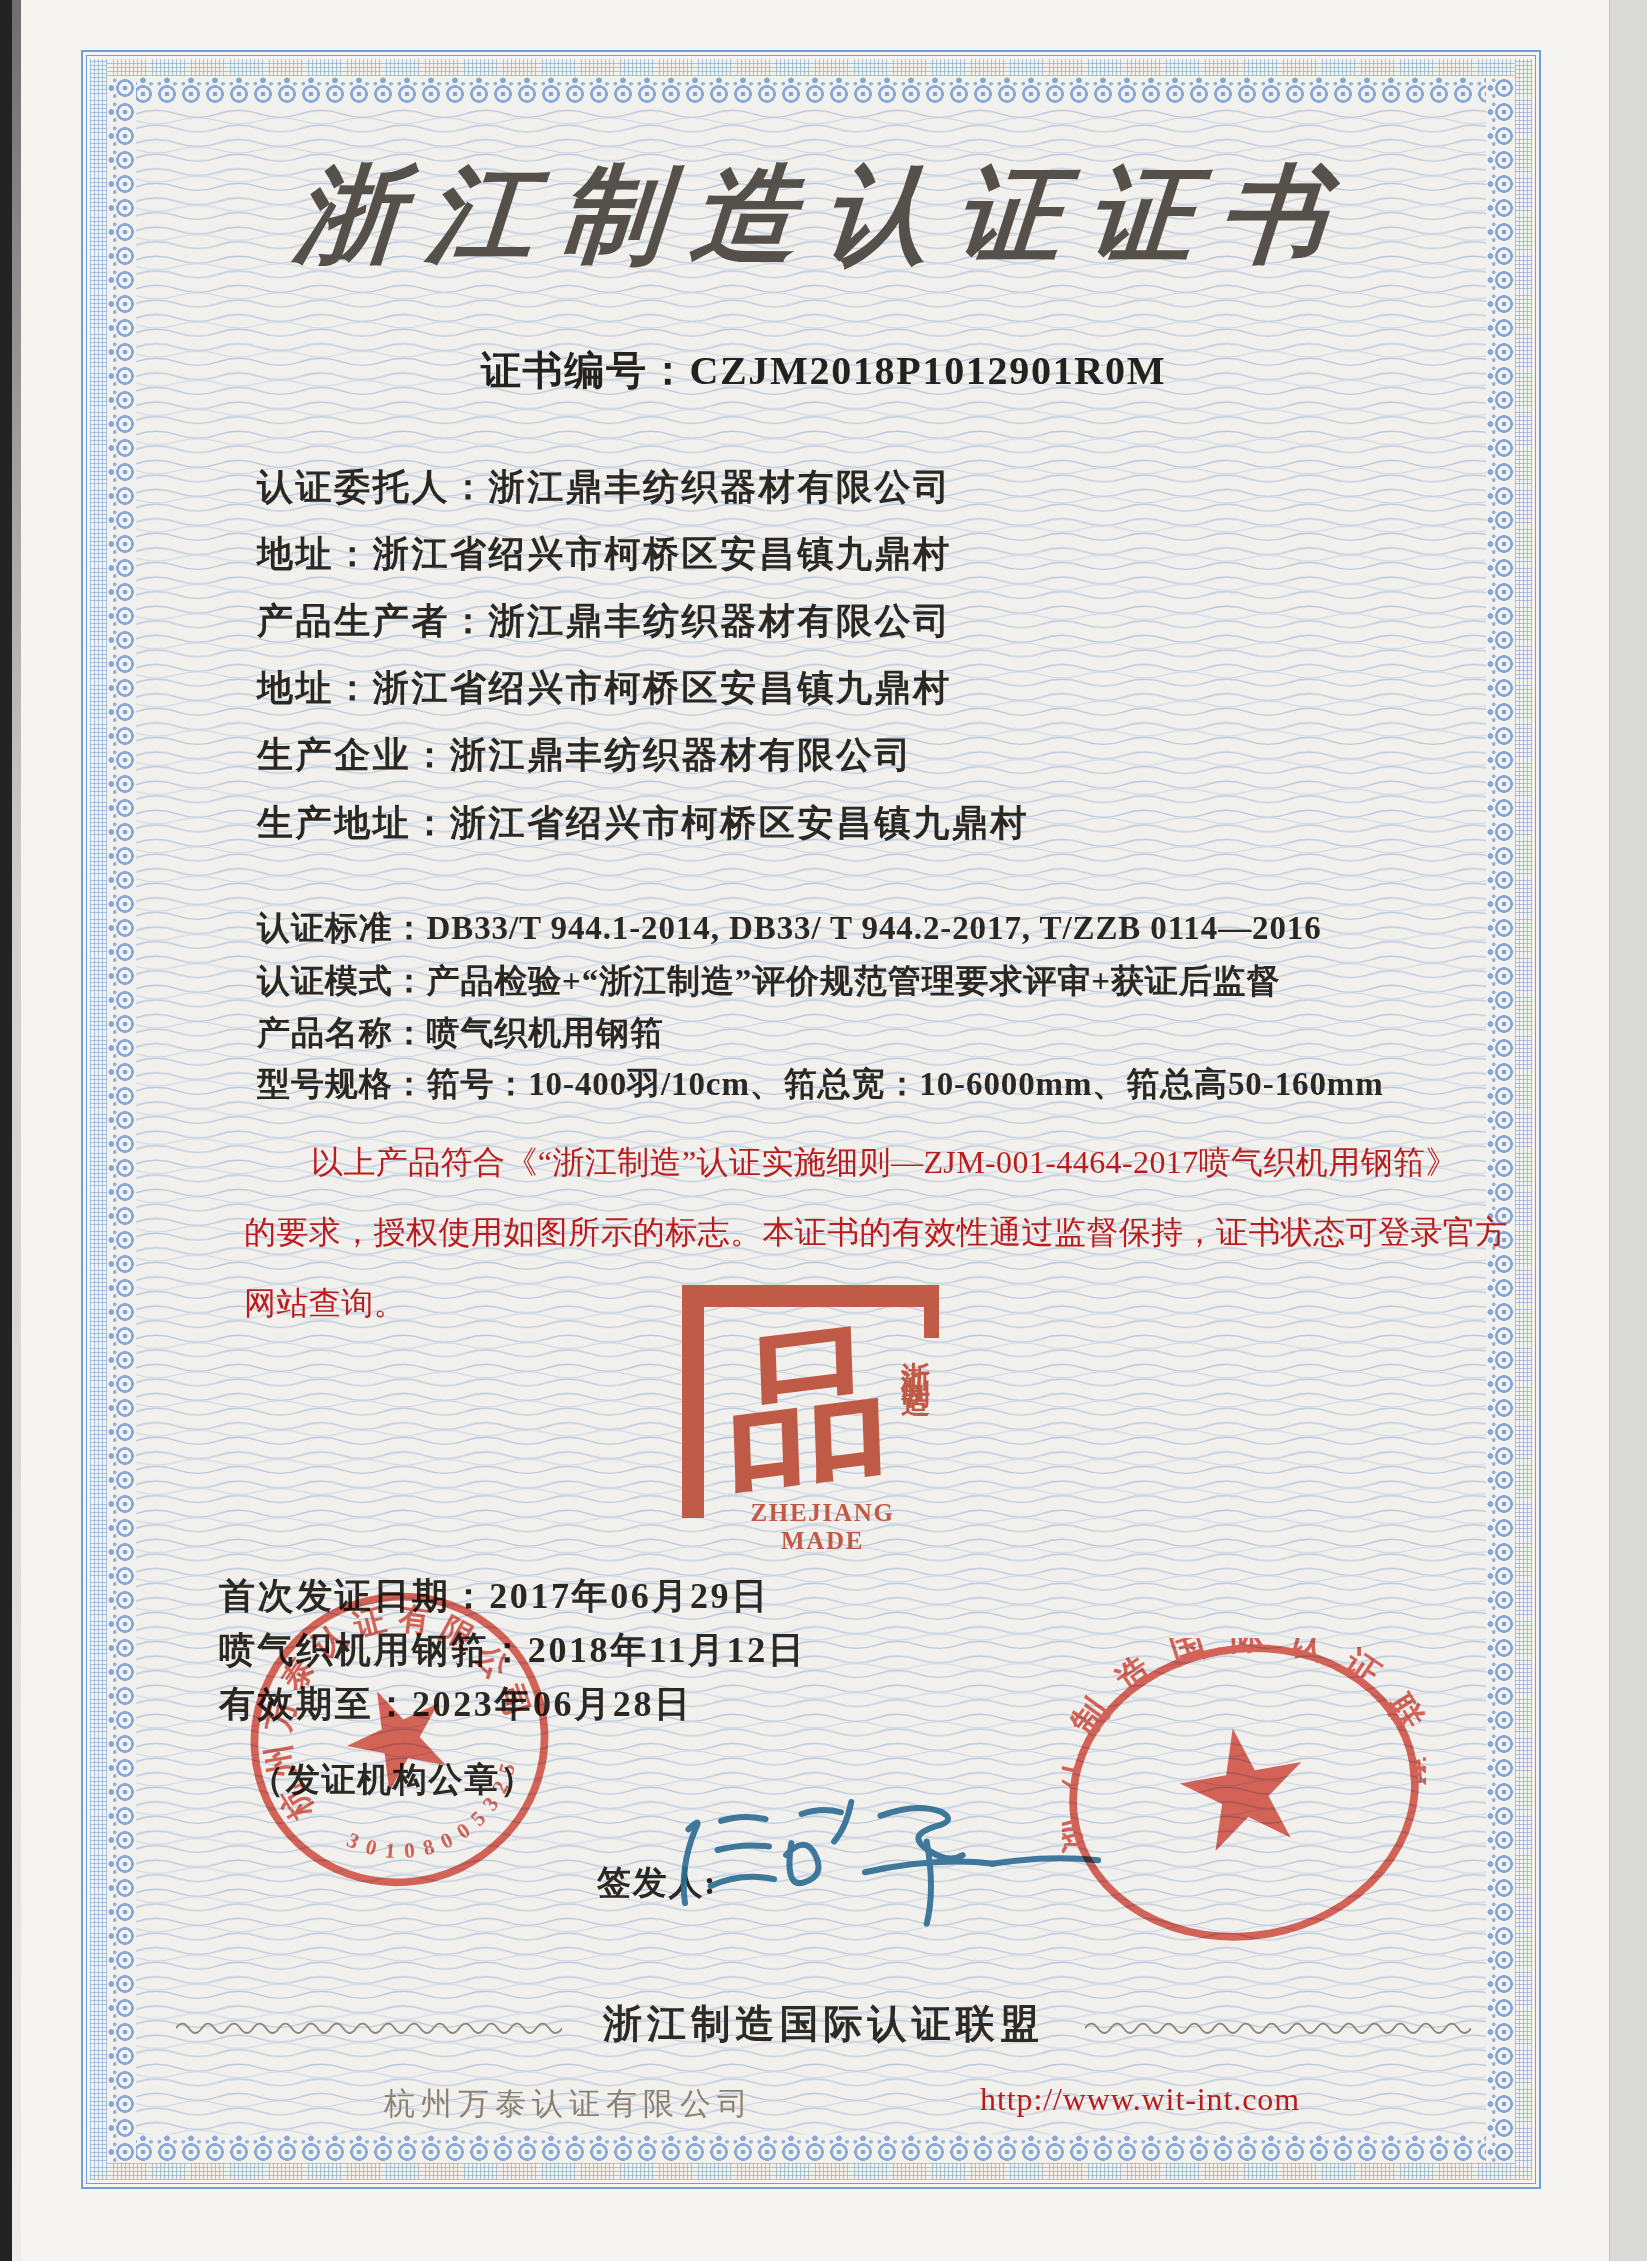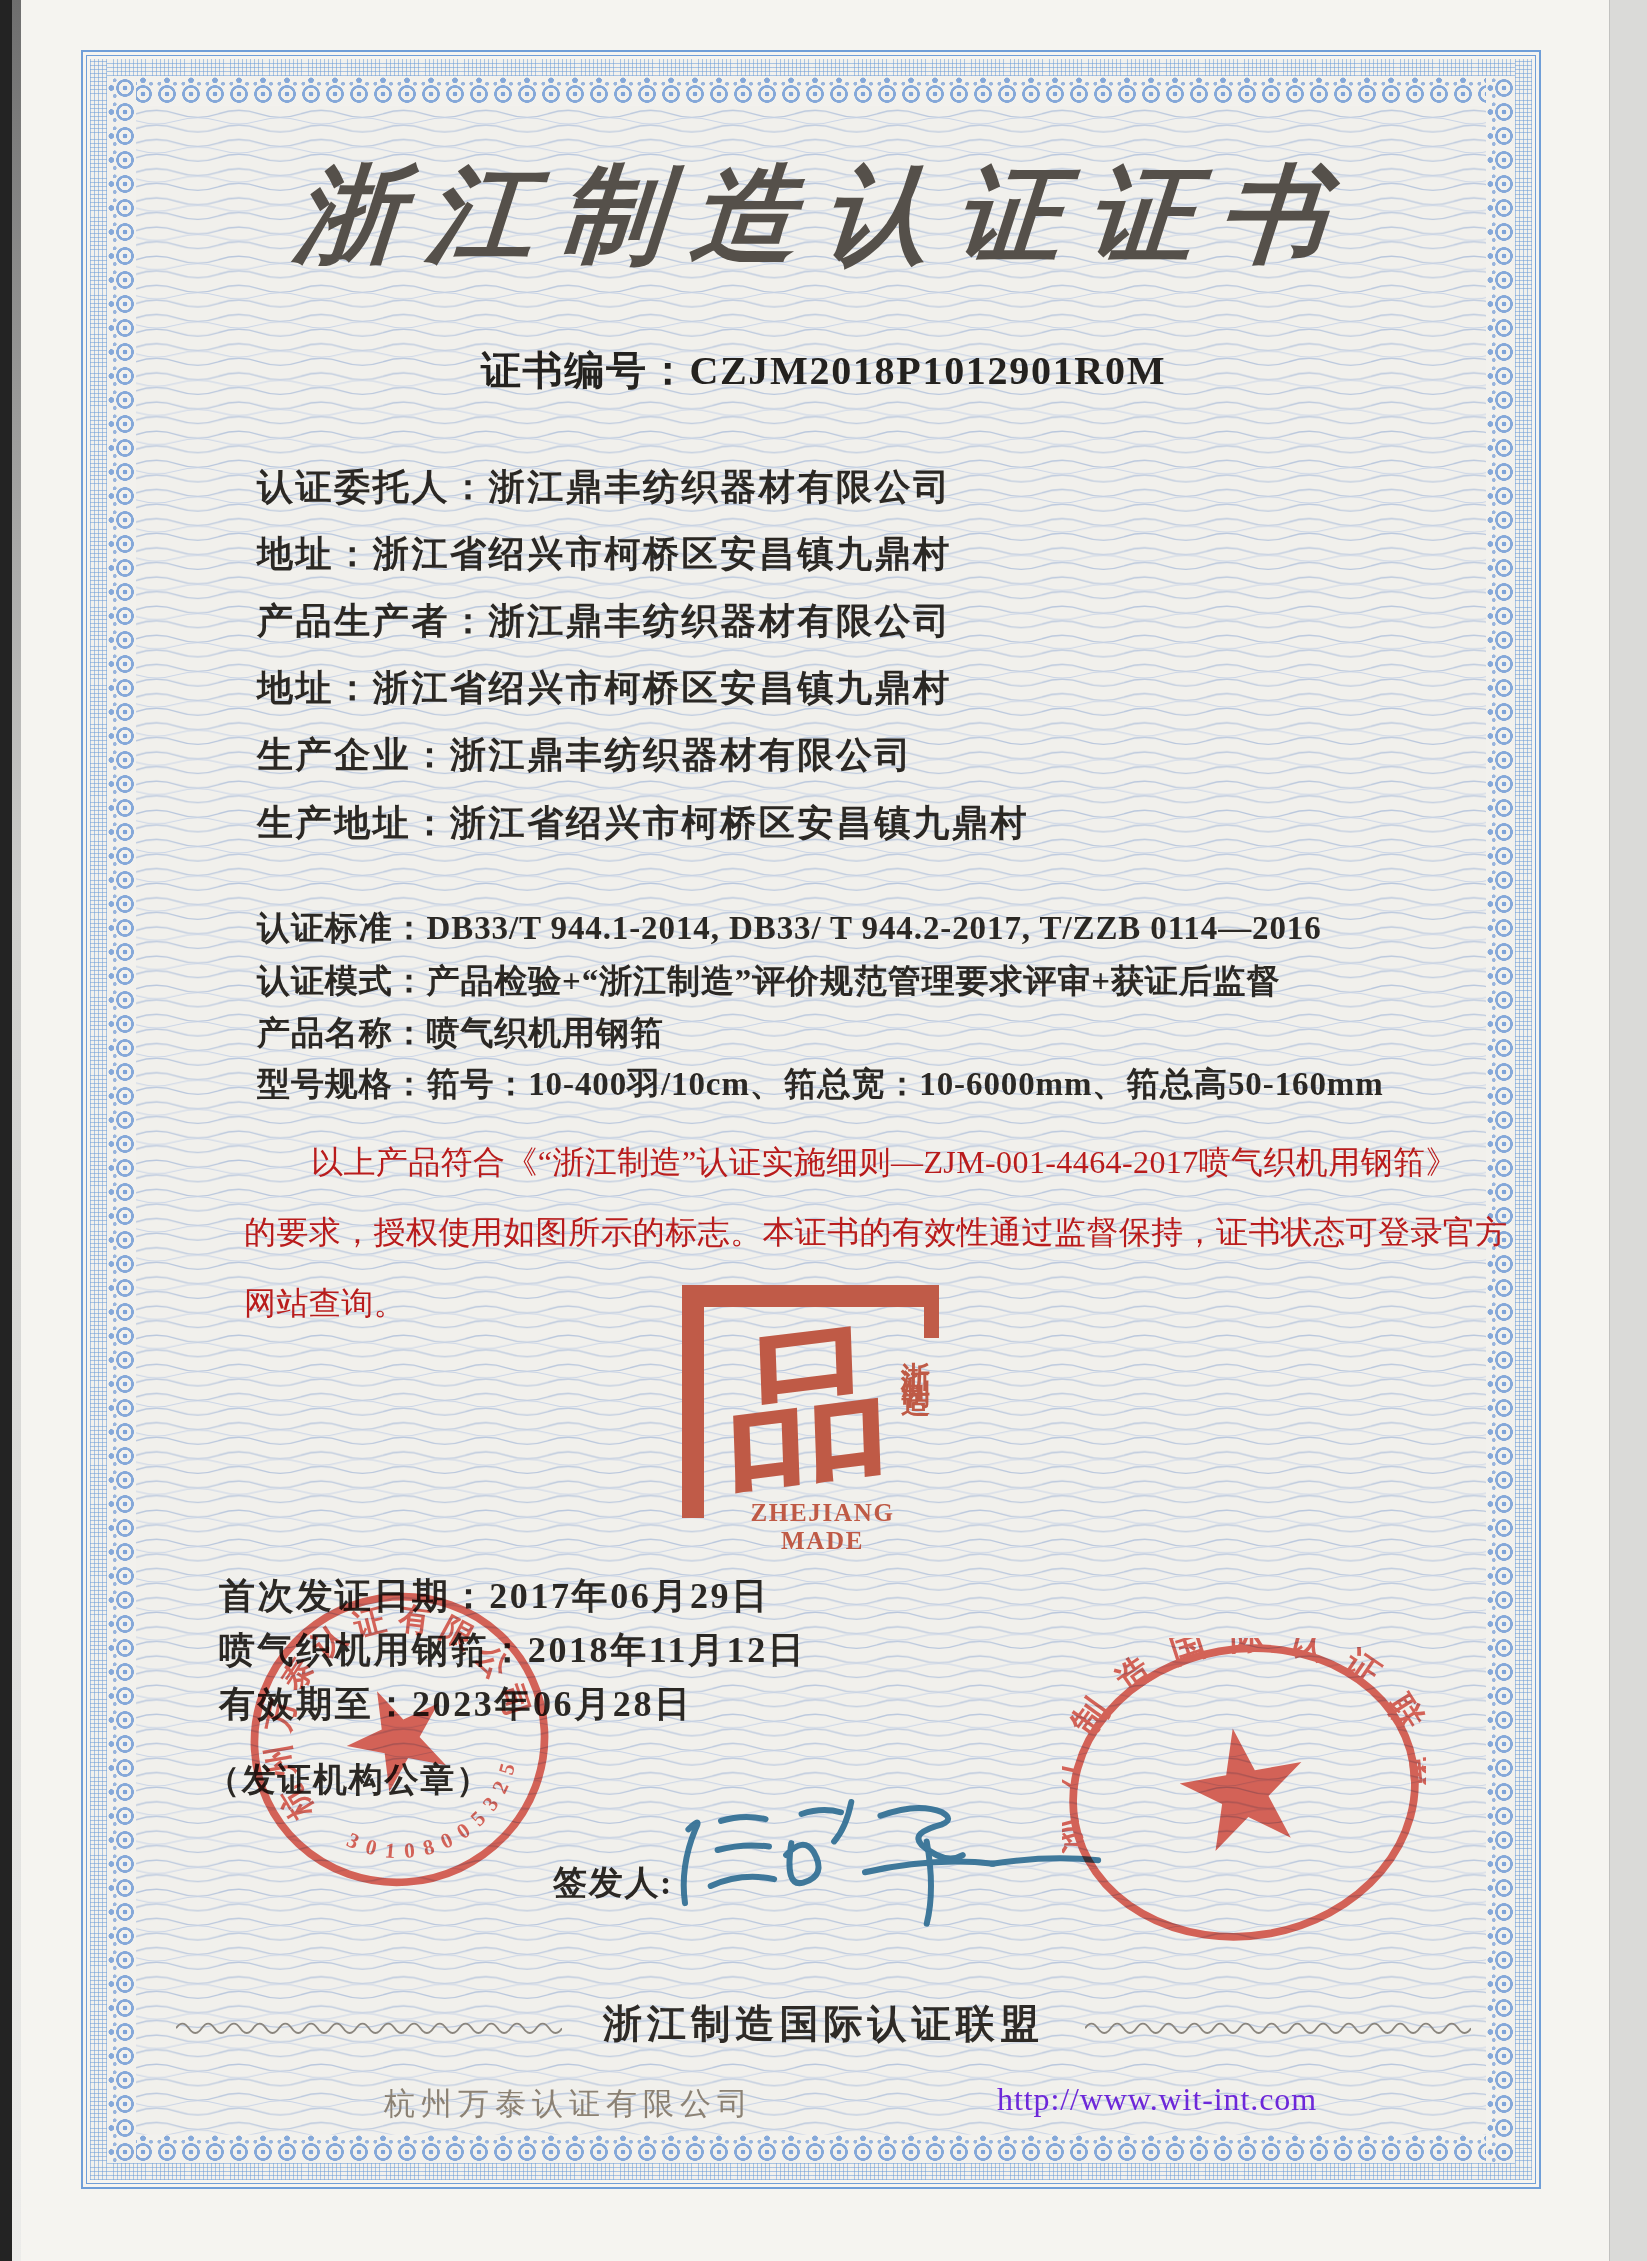--- a/index.html
+++ b/index.html
@@ -42,24 +42,24 @@
   .waves{position:absolute;left:136px;top:105px;}
 
   
   .t{position:absolute;white-space:nowrap;color:#2b2824;}
   .title{left:0;right:0;top:144px;text-align:center;font-size:106px;font-weight:700;font-style:italic;
          letter-spacing:26px;color:#55504a;transform:skewX(-4deg);}
   .certno{left:0;right:0;top:343px;text-align:center;font-size:40px;font-weight:700;letter-spacing:1.7px;color:#24221f;}
   .f42{font-size:36px;font-weight:700;letter-spacing:2.6px;}
   .f39{font-size:33px;font-weight:700;letter-spacing:0.9px;}
   .f37{font-size:32px;letter-spacing:0.4px;color:#b91c1c;}
-  .f40{font-size:34px;font-weight:600;letter-spacing:1.7px;}
+  .f40{font-size:34px;font-weight:600;letter-spacing:1.7px;margin-left:44px;}
   .alliance{left:0;right:0;top:1997px;text-align:center;font-size:39px;font-weight:700;letter-spacing:5.1px;color:#2e2b27;}
   .foot-co{left:384px;top:2083px;font-size:31px;letter-spacing:6px;color:#8b8173;}
-  .foot-url{left:980px;top:2081px;font-size:32px;letter-spacing:0.9px;color:#6d28d9;margin-left:17px;}
+  .foot-url{left:980px;top:2081px;font-size:32px;letter-spacing:0.9px;color:#b91c1c;}
 
   
   .logo{position:absolute;left:682px;top:1285px;width:266px;height:244px;}
   .lg-bar{position:absolute;background:#c05b48;}
   .lg-top{left:0;top:0;width:257px;height:22px;}
   .lg-stub{left:242px;top:0;width:15.4px;height:53px;}
   .lg-left{left:0;top:0;width:22px;height:233px;}
   .lg-mark{position:absolute;left:45px;top:15.4px;font-size:161px;font-weight:700;color:#bf5a46;
            transform:rotate(-7deg) skewX(-5deg);font-family:"Liberation Serif",serif;}
   .lg-vert{position:absolute;left:214px;top:53px;writing-mode:vertical-rl;font-size:29px;font-weight:700;

